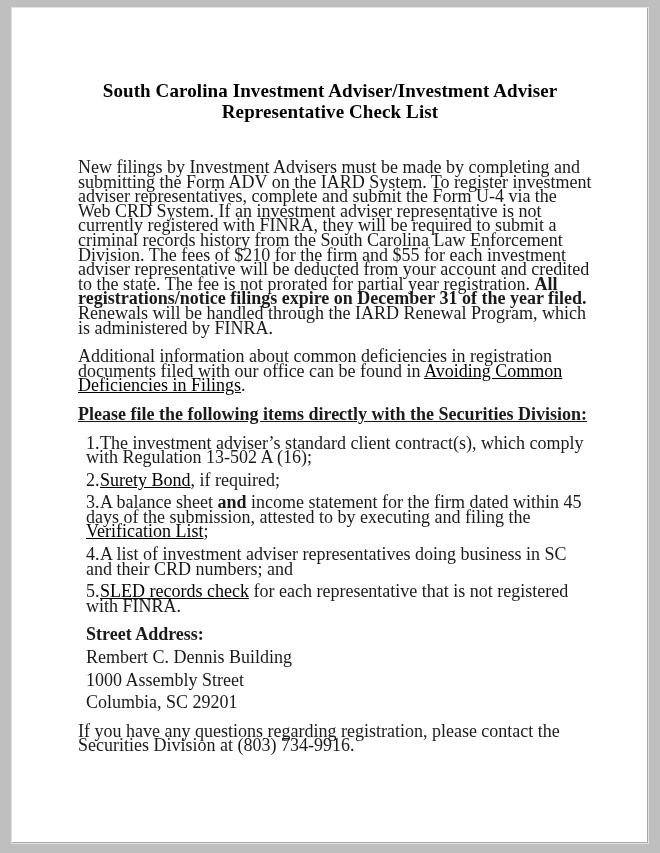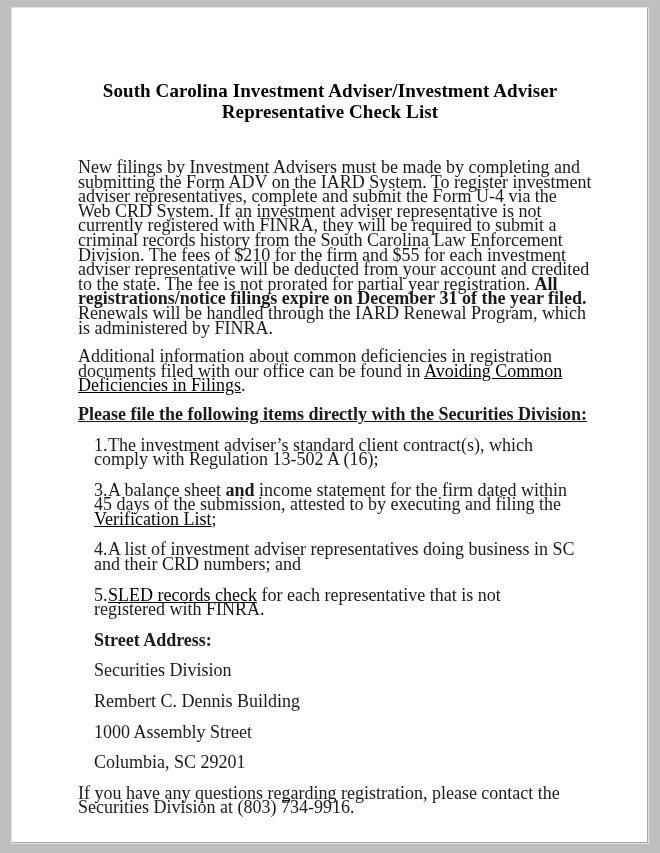--- a/index.html
+++ b/index.html
@@ -64,31 +64,31 @@
   }
   .section-heading {
     margin: 0 0 14px 0;
     font-weight: bold;
     text-decoration: underline;
   }
   .list-block {
     margin: 0 0 14px 0;
   }
   .list-line {
-    margin: 16px;
+    margin: 8px;
   }
   .num {
     display: inline-block;
     width: 14px;
   }
   .addr-block {
     margin: 0 0 14px 0;
   }
   .addr-line {
-    margin: 16px;
+    margin: 8px;
   }
   .addr-label {
     font-weight: bold;
   }
   b, .b {
     font-weight: bold;
   }
   a.doclink {
     color: #000000;
     text-decoration: underline;
@@ -111,32 +111,32 @@
       <p class="para"><span>New filings by Investment Advisers must be made by completing and submitting the Form ADV on the IARD System.   To register investment adviser representatives, complete and submit the Form U-4 via the Web CRD System. If an investment adviser representative is not currently registered with FINRA, they will be required to submit a criminal records history from the South Carolina Law Enforcement Division. The fees of $210 for the firm and $55 for each investment adviser representative will be deducted from your account and credited to the state.  The fee is not prorated for partial year registration.  </span><b>All registrations/notice filings expire on December 31 of the year filed.</b><span> Renewals will be handled through the IARD Renewal Program, which is administered by FINRA.</span></p>
 
       <p class="para"><span>Additional information about common deficiencies in registration documents filed with our office can be found in </span><a class="doclink">Avoiding Common Deficiencies in Filings</a><span>.</span></p>
 
       <p class="section-heading">Please file the following items directly with the Securities Division:</p>
 
       <div class="list-block">
 
         <p class="list-line"><span class="num">1.</span><span>The investment adviser’s standard client contract(s), which comply with Regulation 13-502 A (16);</span></p>
 
+        <p class="list-line"><span class="num">2.</span><a class="doclink">Surety Bond</a><span>, if required;</span></p>
 
         <p class="list-line"><span class="num">3.</span><span>A balance sheet </span><b>and</b><span> income statement for the firm dated within 45 days of the submission, attested to by executing and filing the </span><a class="doclink">Verification List</a><span>;</span></p>
 
         <p class="list-line"><span class="num">4.</span><span>A list of investment adviser representatives doing business in SC and their CRD numbers; and</span></p>
 
         <p class="list-line"><span class="num">5.</span><a class="doclink">SLED records check</a><span> for each representative that is not registered with FINRA.</span></p>
 
       </div>
 
       <div class="addr-block">
         <p class="addr-line addr-label">Street Address:</p>
-        <p class="addr-line">Securities Division</p>
         <p class="addr-line">Rembert C. Dennis Building</p>
         <p class="addr-line">1000 Assembly Street</p>
         <p class="addr-line">Columbia, SC  29201</p>
       </div>
 
       <p class="para tight">If you have any questions regarding registration, please contact the Securities Division at (803) 734-9916.</p>
 
     </div>
 
   </div>

